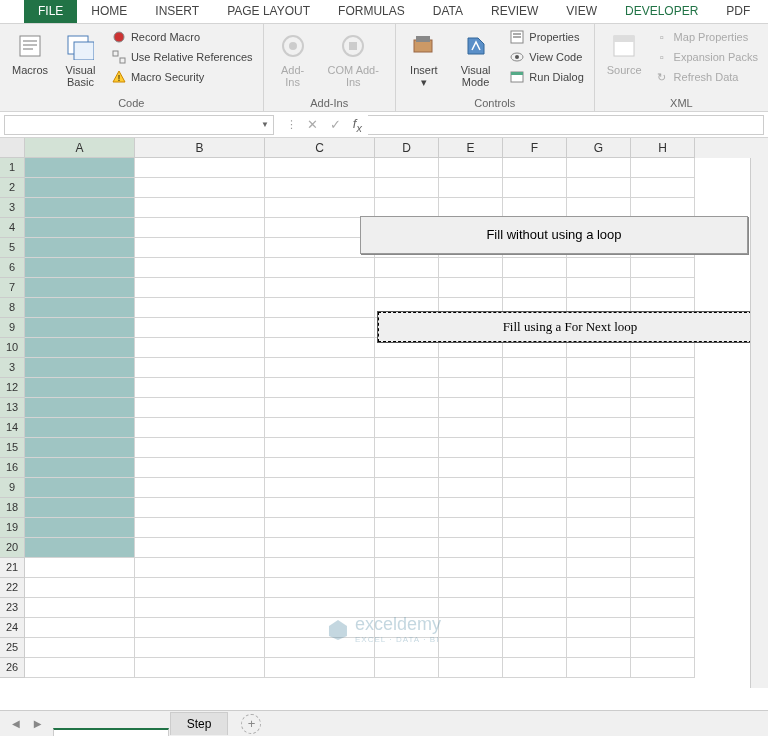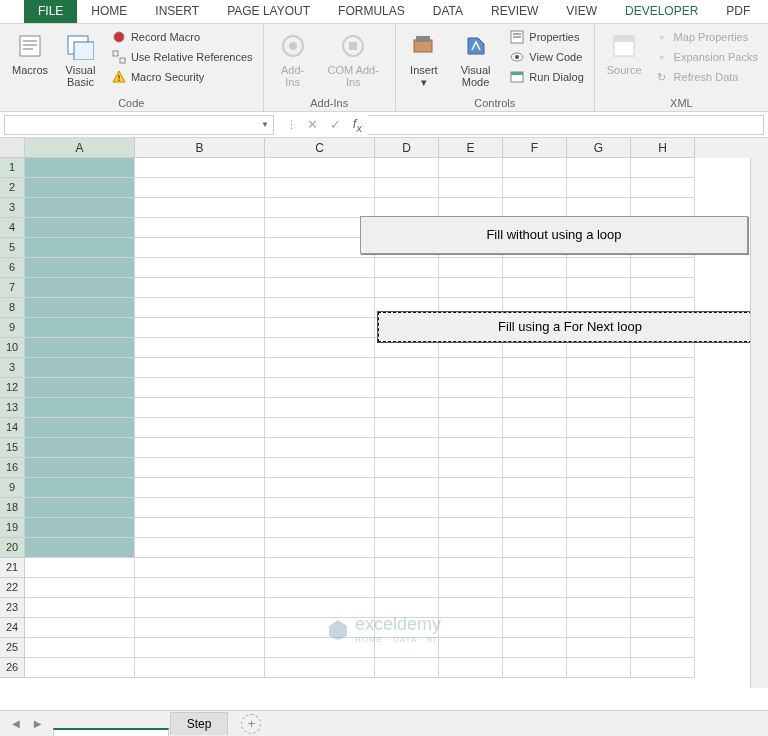--- a/index.html
+++ b/index.html
@@ -40,21 +40,21 @@
 .col-h.sel { background: #d3e2d6; }
 
 .rows { position: relative; }
 .row { display: flex; height: 20px; }
 .row-h { width: 25px; text-align: center; font-size: 11px; color: #333; line-height: 19px; background: #f0f0f0; border-right: 1px solid #ccc; border-bottom: 1px solid #ccc; }
 .row-h.sel { background: #d3e2d6; }
 .cell { border-right: 1px solid #d4d4d4; border-bottom: 1px solid #d4d4d4; font-size: 12px; padding: 0 2px; background: #fff; }
 .cell.sel { background: #9fc5c3; }
 
 .sheet-btn { position: absolute; background: #efefef; border: 1px solid #999; font-size: 13px; text-align: center; cursor: pointer; box-shadow: 1px 1px 0 #888; }
-.sheet-btn.focused { border: 1px dashed #000; outline: 1px solid #555; }
+.sheet-btn.focused { border: 1px dashed #000; outline: 1px solid #555; font-family: Liberation Serif, serif; }
 
 .sheet-tabs { position: absolute; bottom: 0; left: 0; right: 0; height: 26px; background: #f0f0f0; border-top: 1px solid #ccc; display: flex; align-items: center; }
 .nav-arrows { display: flex; padding: 0 12px; gap: 14px; }
 .nav-arrow { font-size: 10px; color: #888; cursor: pointer; }
 .sheet-tab { padding: 4px 16px; font-size: 12px; background: #e0e0e0; border: 1px solid #ccc; border-bottom: none; cursor: pointer; margin-right: 1px; }
 .sheet-tab.active { background: #fff; font-weight: bold; border-top: 2px solid #217346; margin-top: 32px; }
 .add-sheet { width: 20px; height: 20px; border: 1px dashed #aaa; border-radius: 50%; display: flex; align-items: center; justify-content: center; margin-left: 12px; font-size: 13px; color: #888; cursor: pointer; }
 
 .watermark { position: absolute; left: 50%; transform: translateX(-50%); bottom: 44px; display: flex; align-items: center; gap: 6px; opacity: 0.35; font-size: 18px; color: #5a8fa8; pointer-events: none; }
 .watermark .sub { font-size: 8px; letter-spacing: 1px; }
@@ -560,21 +560,21 @@
   <div class="sheet-btn focused" style="top:174px;left:378px;width:384px;height:30px;line-height:28px;">Fill using a For Next loop</div>
 
   <div class="scrollbar-v"></div>
 
   <div class="watermark">
     <svg width="22" height="22">
         <path d="M11 2 L20 8 L20 18 L11 22 L2 18 L2 8 Z" fill="#5a8fa8"></path>
       </svg>
     <div>
       <div>exceldemy</div>
-      <div class="sub">HOME · DATA · BI</div>
+      <div class="sub">EXCEL · DATA · BI</div>
     </div>
   </div>
 </div>
 
 <div class="sheet-tabs">
   <div class="nav-arrows">
     <span class="nav-arrow">◀</span>
     <span class="nav-arrow">▶</span>
   </div>
   <div class="sheet-tab active">ForNextLoops</div>

